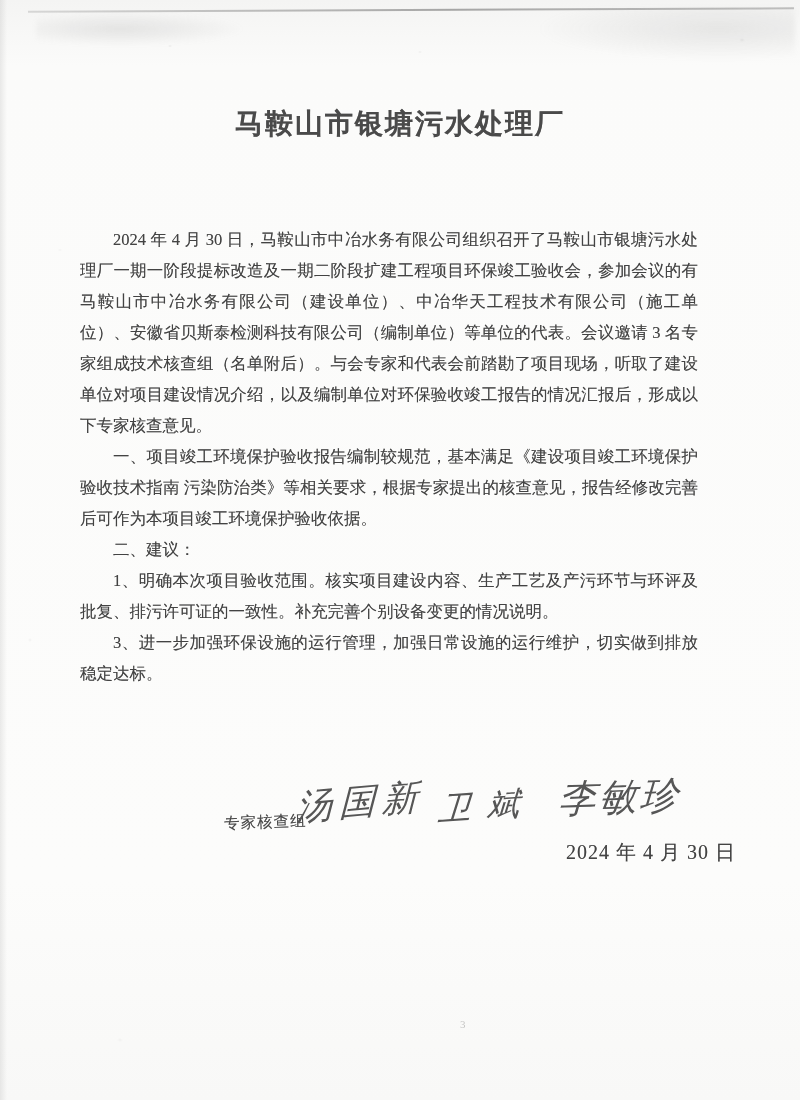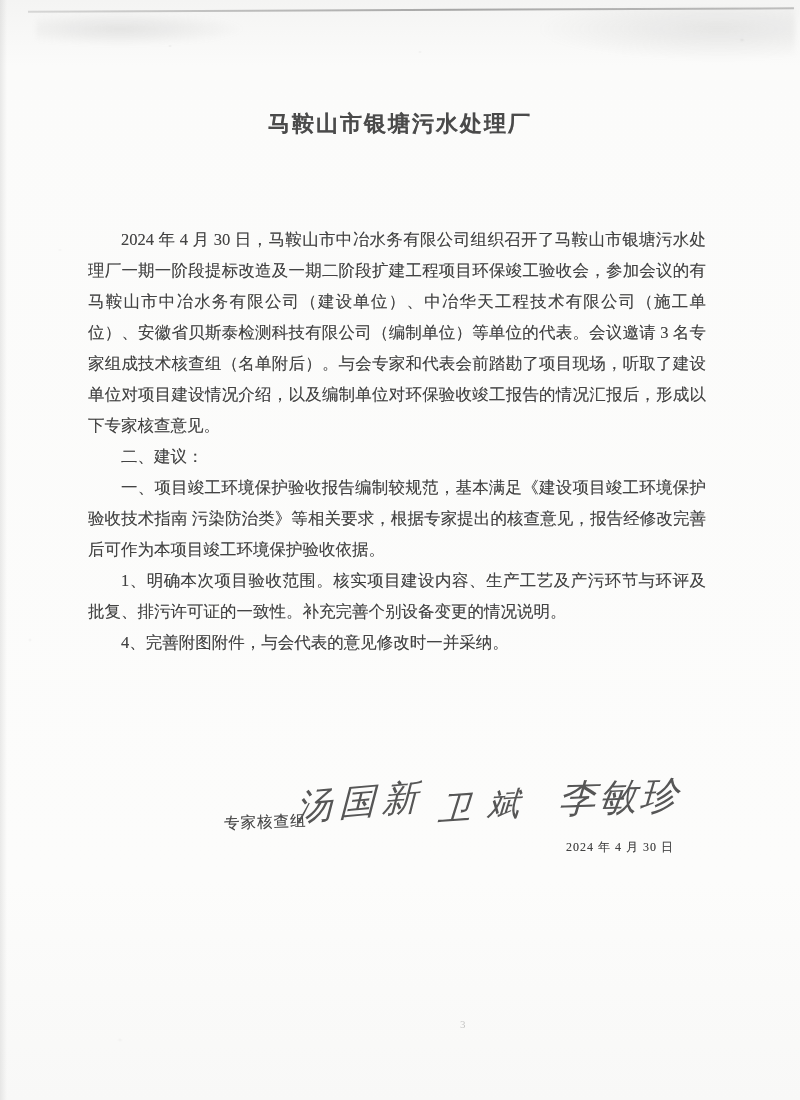--- a/index.html
+++ b/index.html
@@ -38,45 +38,45 @@
       radial-gradient(3px 2px at 170px 46px, rgba(120,120,120,0.25), transparent 70%),
       radial-gradient(3px 2px at 420px 52px, rgba(120,120,120,0.18), transparent 70%),
       radial-gradient(4px 3px at 742px 40px, rgba(120,120,120,0.20), transparent 70%),
       radial-gradient(3px 2px at 60px 250px, rgba(120,120,120,0.12), transparent 70%),
       radial-gradient(3px 3px at 30px 640px, rgba(120,120,120,0.14), transparent 70%),
       radial-gradient(4px 3px at 120px 1040px, rgba(120,120,120,0.12), transparent 70%);
   }
   
   .doc-title {
     position: absolute; top: 100px; left: 0; width: 100%;
-    text-align: center; font-size: 22px; font-weight: 600;
+    text-align: center; font-size: 28px; font-weight: 600;
     letter-spacing: 2px; line-height: 47px; color: #4a4a4a;
     text-shadow: 0 0 0.6px rgba(74,74,74,0.55);
   }
   
   .doc-body {
-    position: absolute; left: 88px; top: 224px; width: 618px;
+    position: absolute; left: 80px; top: 224px; width: 618px;
     font-size: 16.5px; line-height: 31px; text-align: justify;
     color: #434343;
     text-shadow: 0 0 0.5px rgba(67,67,67,0.45);
   }
   .doc-body p { margin: 0; text-indent: 2em; }
   
   .sig-block { position: absolute; left: 96px; top: 772px; width: 618px; height: 100px; }
   .sig-label {
     position: absolute; left: 128px; top: 40px; font-size: 15.5px;
     letter-spacing: 1px; color: #4a4a4a; transform: rotate(-2deg);
     text-shadow: 0 0 0.5px rgba(74,74,74,0.45);
   }
   .sig-name { position: absolute; color: #565656; font-style: italic; white-space: nowrap; }
   .sig-name-1 { left: 200px; top: 6px;  font-size: 36px; letter-spacing: 7px;  transform: rotate(-5deg) skewX(-6deg); }
   .sig-name-2 { left: 342px; top: 12px; font-size: 33px; letter-spacing: 16px; transform: rotate(-4deg) skewX(-8deg); }
   .sig-name-3 { left: 462px; top: 0px;  font-size: 38px; letter-spacing: 3px;  transform: rotate(-2deg) skewX(-5deg); }
   .doc-date {
-    position: absolute; left: 566px; top: 839px; font-size: 12px;
+    position: absolute; left: 566px; top: 839px; font-size: 20px;
     letter-spacing: 1px; color: #434343;
     text-shadow: 0 0 0.5px rgba(67,67,67,0.45);
   }
   .page-number {
     position: absolute; left: 460px; top: 1018px; font-size: 11px;
     color: rgba(110,110,110,0.38);
   }
 </style>
 </head>
 <body>
@@ -88,24 +88,24 @@
   <div class="scan-smudge-tr"></div>
   <div class="scan-edge-left"></div>
   <div class="scan-noise"></div>
 
   <div class="doc-title">
     <div>马鞍山市银塘污水处理厂</div>
   </div>
 
   <div class="doc-body">
     <p>2024 年 4 月 30 日，马鞍山市中冶水务有限公司组织召开了马鞍山市银塘污水处理厂一期一阶段提标改造及一期二阶段扩建工程项目环保竣工验收会，参加会议的有马鞍山市中冶水务有限公司（建设单位）、中冶华天工程技术有限公司（施工单位）、安徽省贝斯泰检测科技有限公司（编制单位）等单位的代表。会议邀请 3 名专家组成技术核查组（名单附后）。与会专家和代表会前踏勘了项目现场，听取了建设单位对项目建设情况介绍，以及编制单位对环保验收竣工报告的情况汇报后，形成以下专家核查意见。</p>
+    <p>一、项目竣工环境保护验收报告编制较规范，基本满足《建设项目竣工环境保护验收技术指南 污染防治类》等相关要求，根据专家提出的核查意见，报告经修改完善后可作为本项目竣工环境保护验收依据。</p>
     <p>二、建议：</p>
-    <p>一、项目竣工环境保护验收报告编制较规范，基本满足《建设项目竣工环境保护验收技术指南 污染防治类》等相关要求，根据专家提出的核查意见，报告经修改完善后可作为本项目竣工环境保护验收依据。</p>
     <p>1、明确本次项目验收范围。核实项目建设内容、生产工艺及产污环节与环评及批复、排污许可证的一致性。补充完善个别设备变更的情况说明。</p>
-    <p>4、完善附图附件，与会代表的意见修改时一并采纳。</p>
+    <p>3、进一步加强环保设施的运行管理，加强日常设施的运行维护，切实做到排放稳定达标。</p>
   </div>
 
   <div class="sig-block">
     <span class="sig-label">专家核查组</span>
     <span class="sig-name sig-name-1">汤国新</span>
     <span class="sig-name sig-name-2">卫斌</span>
     <span class="sig-name sig-name-3">李敏珍</span>
   </div>
 
   <div class="doc-date">2024 年 4 月 30 日</div>

